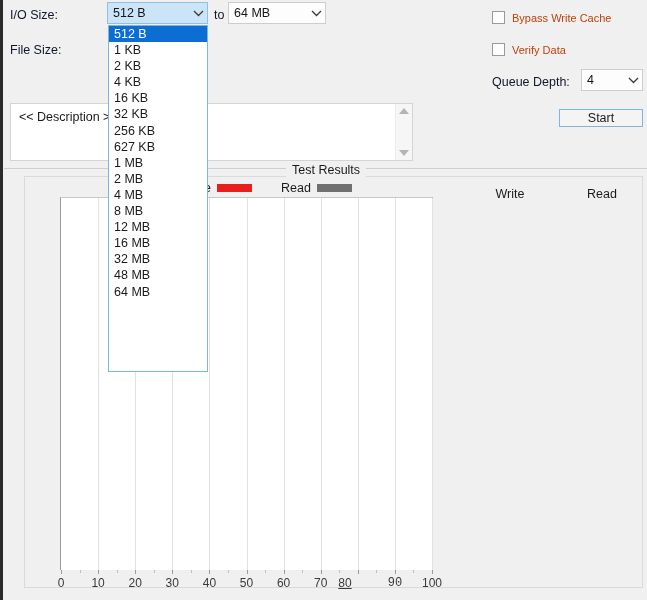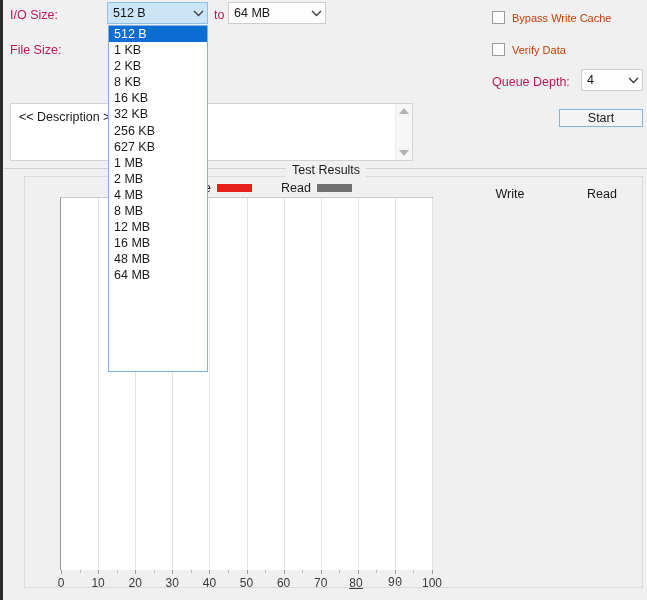--- a/index.html
+++ b/index.html
@@ -17,21 +17,21 @@
   }
   
   .win-border-left {
     position: absolute; left: 0; top: 0; width: 3px; height: 600px;
     background: #2b2b2b;
   }
 
   .lbl {
     position: absolute;
     font-size: 12.5px;
-    color: #be185d;
+    color: #0f172a;
     white-space: nowrap;
   }
 
   
   .combo {
     position: absolute;
     background: #fdfdfd;
     border: 1px solid #cdcdcd;
     display: flex;
     align-items: center;
@@ -299,43 +299,44 @@
       <div class="tick minor" style="left: 265.05px; top: 570px;"></div>
       <div class="xlabel" style="left: 246.5px; top: 576px;">50</div>
       <div class="tick" style="left: 283.6px; top: 570px;"></div>
       <div class="tick minor" style="left: 302.15px; top: 570px;"></div>
       <div class="xlabel" style="left: 283.6px; top: 576px;">60</div>
       <div class="tick" style="left: 320.7px; top: 570px;"></div>
       <div class="tick minor" style="left: 339.25px; top: 570px;"></div>
       <div class="xlabel" style="left: 320.7px; top: 576px;">70</div>
       <div class="tick" style="left: 357.8px; top: 570px;"></div>
       <div class="tick minor" style="left: 376.35px; top: 570px;"></div>
-      <div class="xlabel" style="left: 356px; top: 576px; text-decoration: underline;">80</div>
+      <div class="xlabel" style="left: 345px; top: 576px; text-decoration: underline;">80</div>
       <div class="tick" style="left: 394.9px; top: 570px;"></div>
       <div class="tick minor" style="left: 413.45px; top: 570px;"></div>
       <div class="xlabel" style="left: 394.9px; top: 576px; font-family: Liberation Mono, monospace;">90</div>
       <div class="tick" style="left: 432px; top: 570px;"></div>
       <div class="xlabel" style="left: 432px; top: 576px;">100</div>
     </div>
 
   <div class="col-head" style="left:510px; top:187px;">Write</div>
   <div class="col-head" style="left:602px; top:187px;">Read</div>
 
   <div class="dropdown" id="dropdown" style="left:108px; top:25px; width:100px; height:347px;">
       <div class="dd-item sel">512 B</div>
       <div class="dd-item">1 KB</div>
       <div class="dd-item">2 KB</div>
-      <div class="dd-item">8 KB</div>
+      <div class="dd-item">4 KB</div>
       <div class="dd-item">16 KB</div>
       <div class="dd-item">32 KB</div>
       <div class="dd-item">256 KB</div>
       <div class="dd-item">627 KB</div>
       <div class="dd-item">1 MB</div>
       <div class="dd-item">2 MB</div>
       <div class="dd-item">4 MB</div>
       <div class="dd-item">8 MB</div>
       <div class="dd-item">12 MB</div>
       <div class="dd-item">16 MB</div>
+      <div class="dd-item">32 MB</div>
       <div class="dd-item">48 MB</div>
       <div class="dd-item">64 MB</div>
     </div>
 
 </div>
 
 </body></html>

